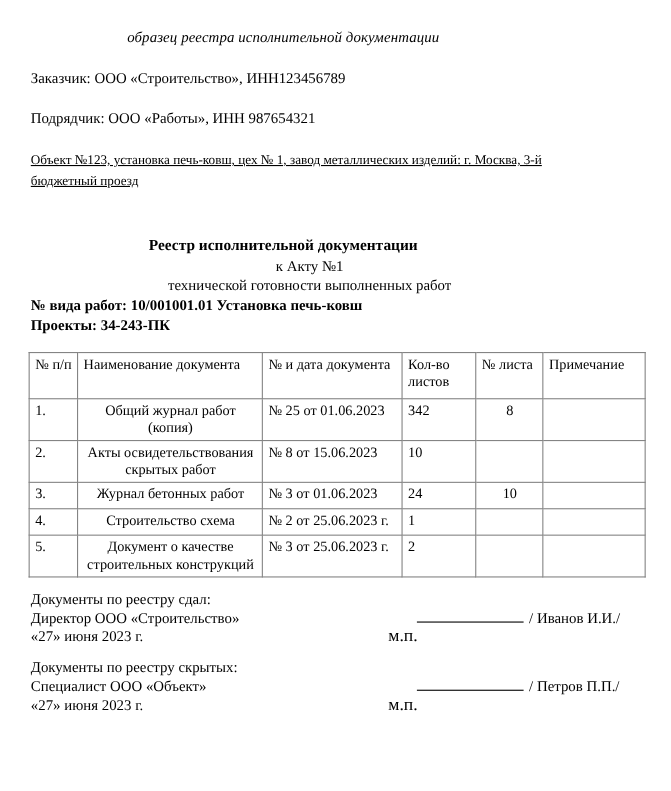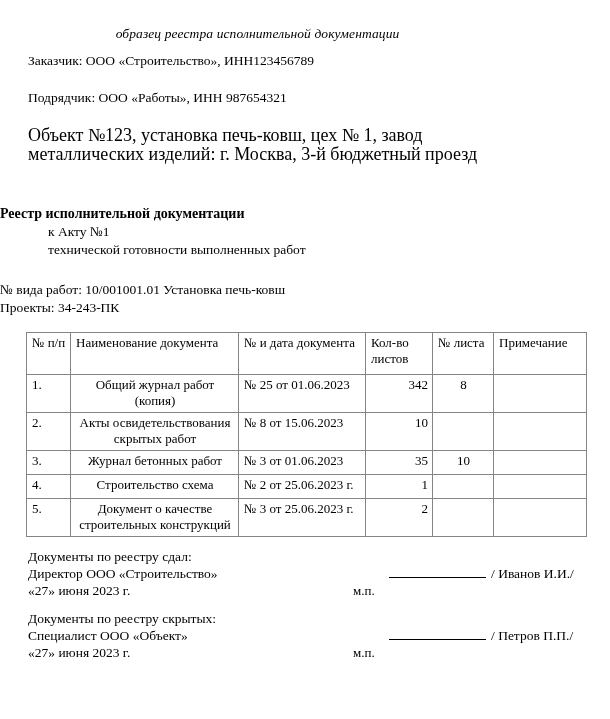--- a/index.html
+++ b/index.html
@@ -28,54 +28,57 @@
   .caption {
     text-align: center;
     font-style: italic;
     font-size: 13.5px;
     padding-top: 26px;
     letter-spacing: 0.1px;
   }
 
   
   .party-block {
-    margin-top: 10px;
+    margin-top: 20px;
     padding-left: 28px;
     padding-right: 16px;
   }
   .party-line {
     font-size: 13.5px;
     line-height: 17px;
     margin-bottom: 20px;
   }
   .object-line {
-    font-size: 18px;
+    font-size: 12px;
     line-height: 19px;
     margin-bottom: 0;
     max-width: 556px;
+    text-decoration: underline;
   }
 
   
   .title-block {
+    text-align: center;
     margin-top: 40px;
   }
   .title-main {
     font-weight: bold;
     font-size: 14px;
     line-height: 19px;
   }
   .title-sub {
     font-size: 13.5px;
     line-height: 18px;
     padding-left: 48px;
   }
 
   
   .meta-block {
-    margin-top: 22px;
+    padding-left: 28px;
+    font-weight: bold;
   }
   .meta-line {
     font-size: 13.5px;
     line-height: 18px;
   }
 
   
   .table-wrap {
     margin-top: 15px;
     padding-left: 26px;
@@ -101,21 +104,21 @@
   .col-num     { width: 44px; }
   .col-name    { width: 168px; }
   .col-docdate { width: 127px; }
   .col-sheets  { width: 67px; }
   .col-sheetno { width: 61px; }
   .col-note    { width: 93px; }
 
   td.c-num  { text-align: left; }
   td.c-name { text-align: center; }
   td.c-doc  { text-align: left; }
-  td.c-cnt  { text-align: right; }
+  td.c-cnt  { text-align: left; }
   td.c-no   { text-align: center; }
   td.c-note { text-align: center; }
 
   tr.r-tall td  { height: 28px; }
   tr.r-short td { height: 18px; }
 
   
   .sign-block {
     position: relative;
     padding-left: 28px;
@@ -123,40 +126,40 @@
     font-size: 13.5px;
     line-height: 17px;
   }
   .sign-block .sl { display: block; }
   .sign-row {
     position: relative;
     height: 17px;
   }
   .sign-line {
     position: absolute;
-    left: 361px;
+    left: 351px;
     top: 0;
     width: 190px;
     white-space: nowrap;
   }
   .sign-rule {
     display: inline-block;
     width: 97px;
     border-bottom: 1px solid #000;
     height: 11px;
     vertical-align: baseline;
   }
   .sign-name {
     margin-left: 5px;
   }
   .mp {
     position: absolute;
     left: 325px;
     top: 0;
-    font-size: 13px;
+    font-size: 16px;
   }
 </style>
 </head>
 <body>
 
 <div class="page">
 
   <div class="caption">образец реестра исполнительной документации</div>
 
   <div class="party-block">
@@ -210,21 +213,21 @@
           <td class="c-name">Акты освидетельствования скрытых работ</td>
           <td class="c-doc">№ 8 от 15.06.2023</td>
           <td class="c-cnt">10</td>
           <td class="c-no"></td>
           <td class="c-note"></td>
         </tr>
         <tr class="r-short">
           <td class="c-num">3.</td>
           <td class="c-name">Журнал бетонных работ</td>
           <td class="c-doc">№ 3 от  01.06.2023</td>
-          <td class="c-cnt">35</td>
+          <td class="c-cnt">24</td>
           <td class="c-no">10</td>
           <td class="c-note"></td>
         </tr>
         <tr class="r-short">
           <td class="c-num">4.</td>
           <td class="c-name">Строительство схема</td>
           <td class="c-doc">№ 2 от 25.06.2023 г.</td>
           <td class="c-cnt">1</td>
           <td class="c-no"></td>
           <td class="c-note"></td>

